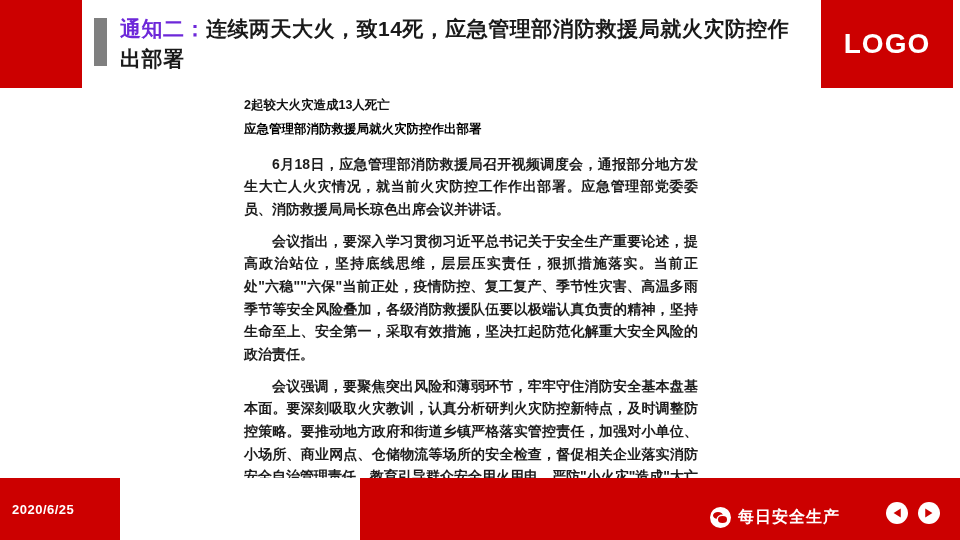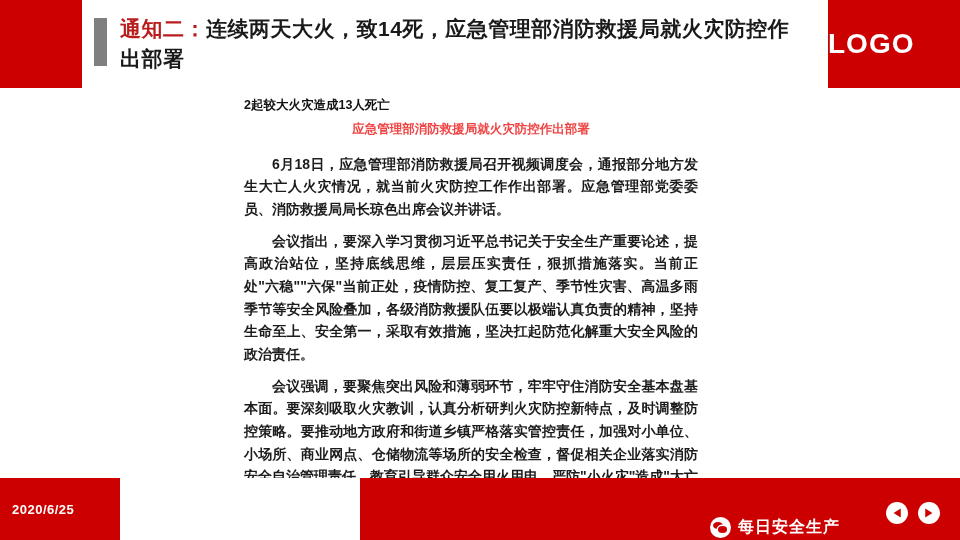--- a/index.html
+++ b/index.html
@@ -50,30 +50,30 @@
     position: absolute;
     left: 120px; top: 14px;
     width: 690px;
     font-size: 21px;
     font-weight: bold;
     line-height: 1.42;
     color: #1a1a1a;
     letter-spacing: 0.5px;
   }
   .header-title .tag {
-    color: #b91c1c;
+    color: #6d28d9;
   }
   .header-logo-box {
     position: absolute;
-    right: 0; top: 0;
+    right: 7px; top: 0;
     width: 132px; height: 88px;
     background: #cc0000;
     display: flex;
     align-items: center;
-    justify-content: flex-start;
+    justify-content: center;
   }
   .header-logo-box .logo-text {
     color: #ffffff;
     font-size: 28px;
     font-weight: bold;
     letter-spacing: 1px;
   }
 
   
   .left-rail {
@@ -94,22 +94,21 @@
     font-size: 12.5px;
     font-weight: bold;
     text-align: left;
     color: #111111;
     line-height: 1.9;
   }
   .article h2 {
     margin: 0 0 11px 0;
     font-size: 12.5px;
     font-weight: bold;
-    text-align: center;
-    color: #ef4444;
+    color: #000000;
     line-height: 1.9;
   }
   .article p {
     margin: 0 0 9px 0;
     font-size: 14px;
     line-height: 1.62;
     color: #1c1c1c;
     text-align: justify;
     text-indent: 2em;
     font-weight: bold;
@@ -145,21 +144,21 @@
     background: #cc0000;
   }
   .footer-gray-mid {
     position: absolute;
     left: 120px; bottom: 0;
     width: 240px; height: 62px;
     background: #ffffff;
   }
   .wechat-block {
     position: absolute;
-    right: 120px; bottom: 2px;
+    right: 120px; bottom: 12px;
     display: flex;
     align-items: center;
     gap: 7px;
   }
   .wechat-icon {
     width: 21px; height: 21px;
     border-radius: 50%;
     background: #ffffff;
     position: relative;
     display: inline-block;

